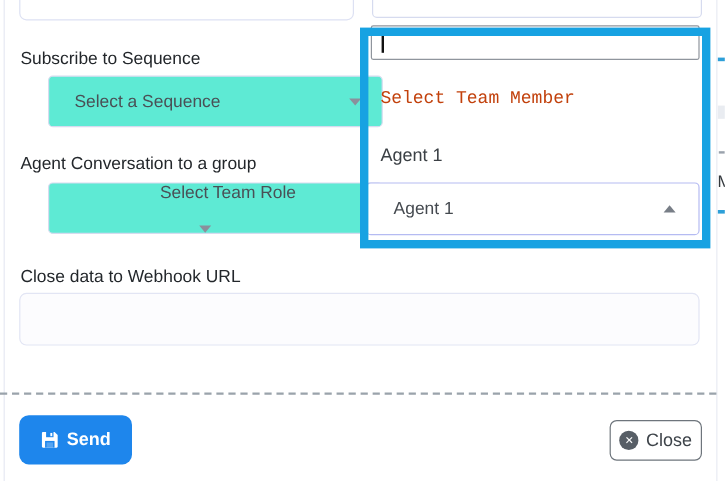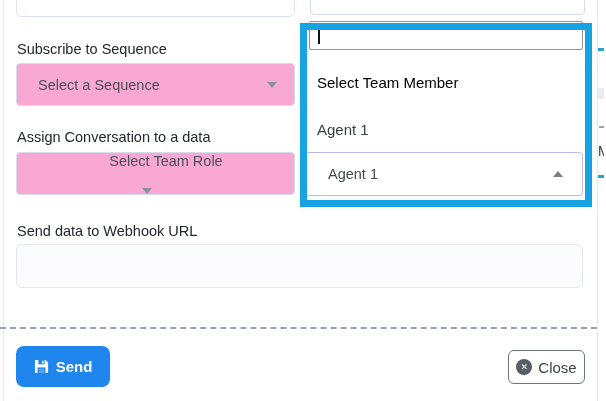--- a/index.html
+++ b/index.html
@@ -22,22 +22,22 @@
   .top-field.r { left: 310px; top: -18px; width: 275px; height: 33px; border-color: #d6dbef; border-radius: 4px; }
 
   
   .field-label { left: 17px; height: 18px; font-size: 14.5px; color: #23272b; white-space: nowrap; }
   .lbl-subscribe { top: 41px; }
   .lbl-assign   { top: 129px; }
   .lbl-webhook  { top: 223px; }
 
   
   .select-box {
-    background: #f9a8d4; border: 1px solid #d6dbef; border-radius: 4px;
-    display: flex; align-items: center; cursor: pointer;
+    background: #5eead4; border: 1px solid #d6dbef; border-radius: 4px;
+    display: flex; align-items: center; cursor: pointer; margin-left: 24px;
   }
   .sel-sequence { left: 16px; top: 63px;  width: 279px; height: 43px; }
   .sel-teamrole { left: 16px; top: 152px; width: 279px; height: 43px; flex-direction: column; }
   .select-box .sel-text { margin-left: 21px; color: #4a5056; font-size: 14.5px; flex: 1; }
   .caret-down { width: 0; height: 0; border-left: 5px solid transparent; border-right: 5px solid transparent;
                 border-top: 6px solid #8a909c; margin-right: 17px; }
   .caret-up   { width: 0; height: 0; border-left: 5px solid transparent; border-right: 5px solid transparent;
                 border-bottom: 6px solid #787e87; margin-right: 19px; }
 
   
@@ -48,21 +48,21 @@
   }
 
   
   .dd-search {
     left: 309px; top: 21px; width: 274px; height: 29px;
     background: #fff; border: 1px solid #8f959d; border-radius: 2px;
     font-family: inherit; font-size: 14px; padding: 0 8px; outline: none;
   }
   .text-cursor { left: 318px; top: 27px; width: 1.5px; height: 17px; background: #111; }
   .dd-option { left: 317px; height: 20px; font-size: 15px; white-space: nowrap; cursor: pointer; }
-  .dd-option.muted  { top: 74px;  color: #000000; }
+  .dd-option.muted  { top: 74px;  color: #c2410c; font-family: Liberation Mono, monospace; }
   .dd-option.normal { top: 121px; color: #3b4045; }
   .dd-select {
     left: 305px; top: 152px; width: 278px; height: 44px;
     background: #fff; border: 1px solid #b5bbf2; border-radius: 4px;
     display: flex; align-items: center; cursor: pointer;
   }
   .dd-select .sel-text { margin-left: 22px; color: #44494f; font-size: 14.5px; flex: 1; }
 
   
   .highlight-box {
@@ -109,37 +109,37 @@
 
   <div class="abs top-field l"></div>
   <div class="abs top-field r"></div>
 
   <div class="abs field-label lbl-subscribe">Subscribe to Sequence</div>
   <div class="abs select-box sel-sequence">
     <span class="sel-text">Select a Sequence</span>
     <span class="caret-down"></span>
   </div>
 
-  <div class="abs field-label lbl-assign">Assign Conversation to a data</div>
+  <div class="abs field-label lbl-assign">Agent Conversation to a group</div>
   <div class="abs select-box sel-teamrole">
     <span class="sel-text">Select Team Role</span>
     <span class="caret-down"></span>
   </div>
 
   <input class="abs dd-search" type="text" value="" style="">
   <div class="abs text-cursor"></div>
   <div class="abs dd-option muted">Select Team Member</div>
   <div class="abs dd-option normal">Agent 1</div>
   <div class="abs dd-select">
     <span class="sel-text">Agent 1</span>
     <span class="caret-up"></span>
   </div>
   <div class="abs highlight-box"></div>
 
-  <div class="abs field-label lbl-webhook">Send data to Webhook URL</div>
+  <div class="abs field-label lbl-webhook">Close data to Webhook URL</div>
   <input class="abs webhook-input" type="text" value="" style="">
 
   <div class="abs dashed-divider"></div>
 
   <button class="abs save-btn">
     <span style="display:inline-flex;">
       <svg width="15" height="15" viewBox="0 0 16 16">
         <path fill="#ffffff" d="M2 1h10.2L15 3.8V14c0 .55-.45 1-1 1H2c-.55 0-1-.45-1-1V2c0-.55.45-1 1-1z"></path>
         <rect x="4.7" y="1" width="6.6" height="4.7" fill="#1e86ec"></rect>
         <rect x="8.5" y="1.9" width="1.7" height="2.9" fill="#ffffff"></rect>

